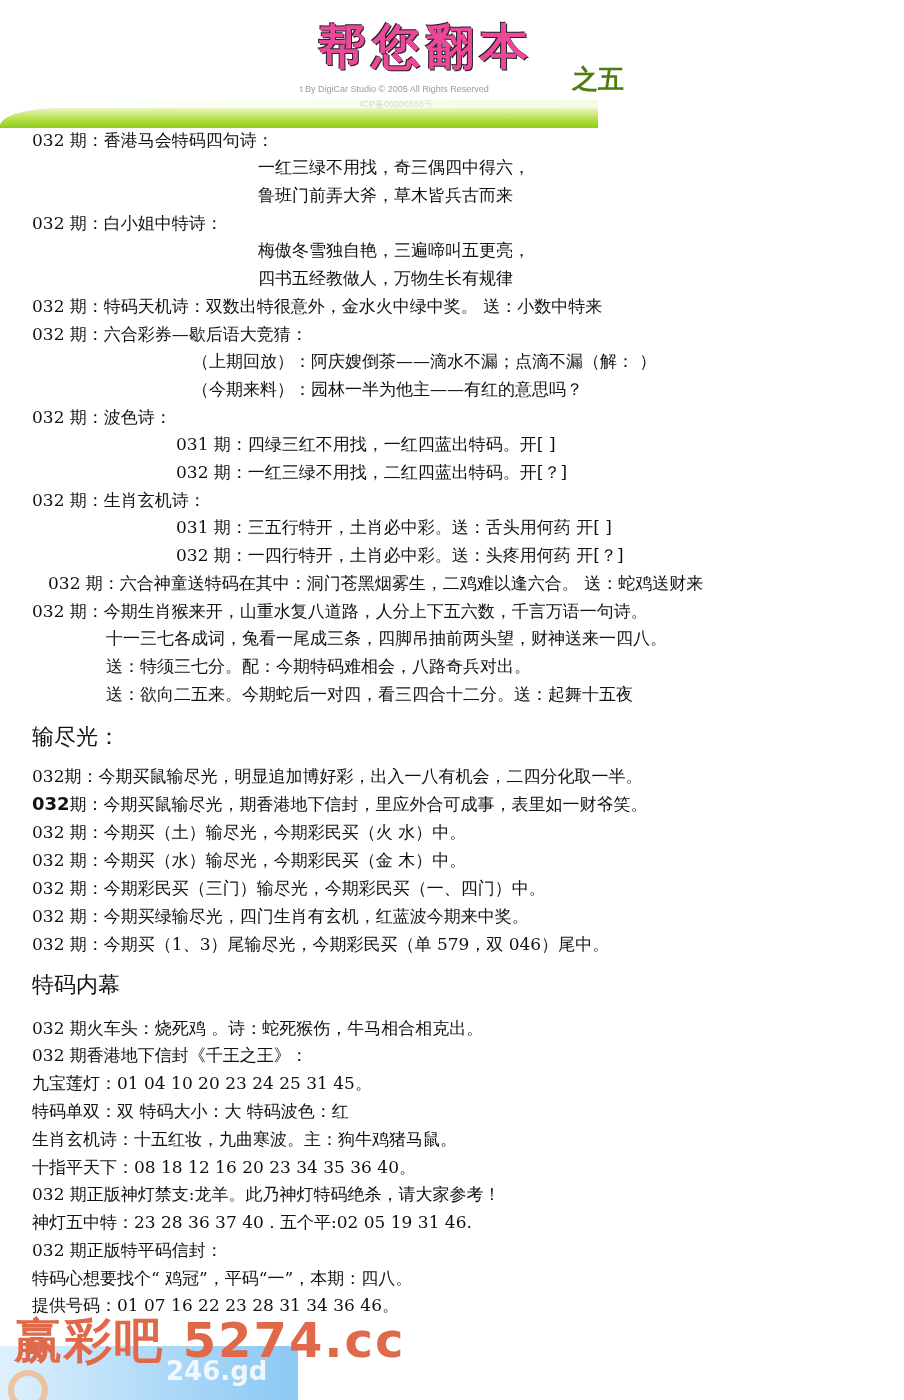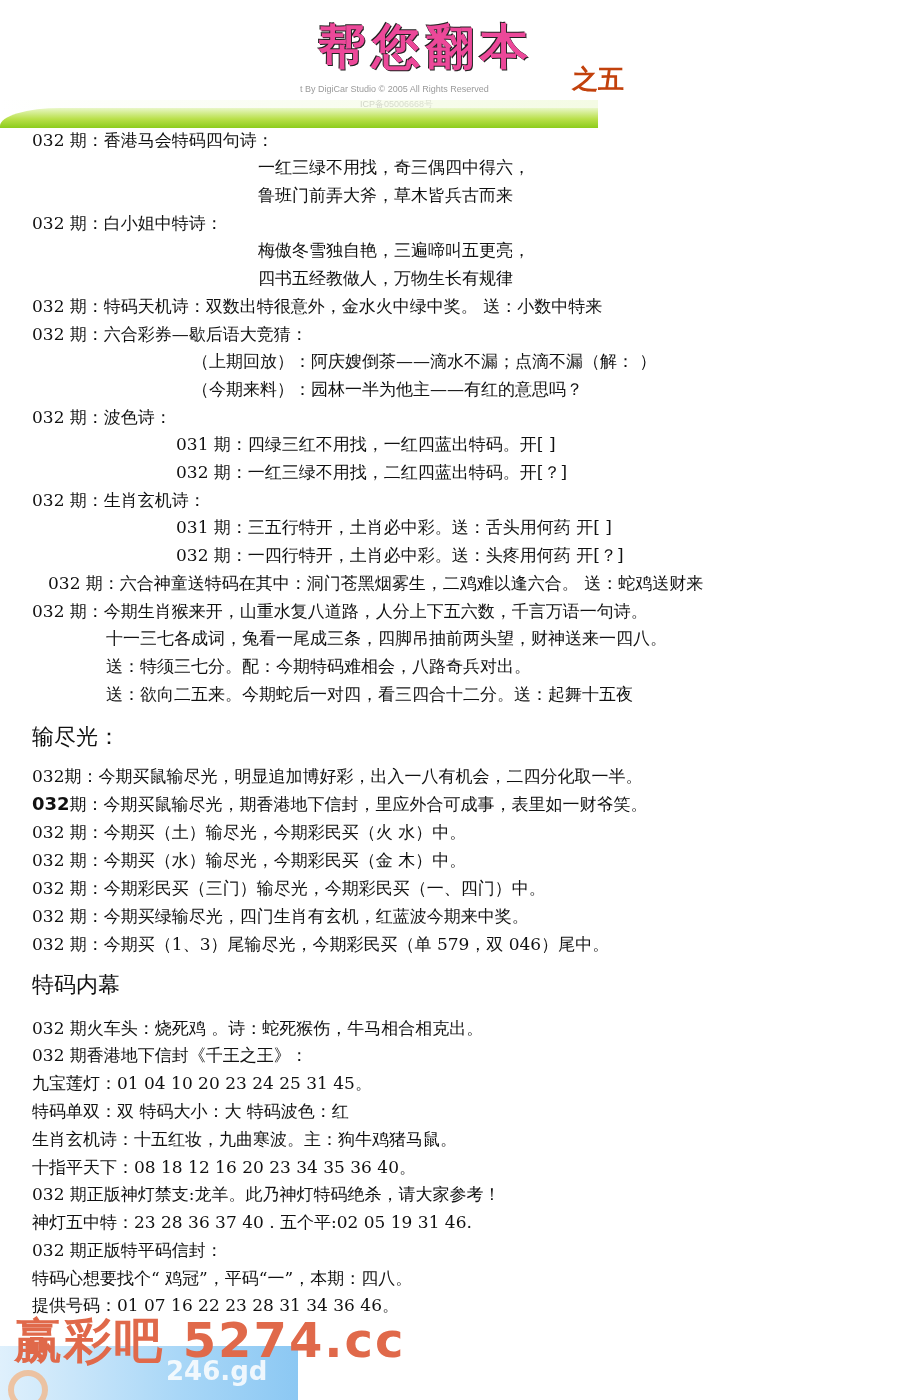--- a/index.html
+++ b/index.html
@@ -13,21 +13,21 @@
   .logo-title {
     position:absolute; left:318px; top:6px;
     font-family:"DejaVu Serif","Liberation Serif",serif;
     font-size:48px; font-weight:bold; letter-spacing:6px;
     color:#ec4899;
     text-shadow:1px 1px 0 #222, -1px -1px 0 #222;
     line-height:80px;
   }
   .logo-suffix {
     position:absolute; left:572px; top:62px;
-    font-size:26px; font-weight:bold; color:#c2410c;
+    font-size:26px; font-weight:bold; color:#4d7c0f;
   }
   .logo-sub1, .logo-sub2, .logo-sub3 {
     position:absolute; font-family:"Liberation Sans",sans-serif;
     font-size:9px; color:#9a9a9a;
   }
   .logo-sub1 { left:318px; top:70px;margin-top:37px; }
   .logo-sub2 { left:300px; top:84px; }
   .logo-sub3 { left:360px; top:98px; }
   .green-band {
     position:absolute; left:0; top:108px; width:598px; height:20px;

